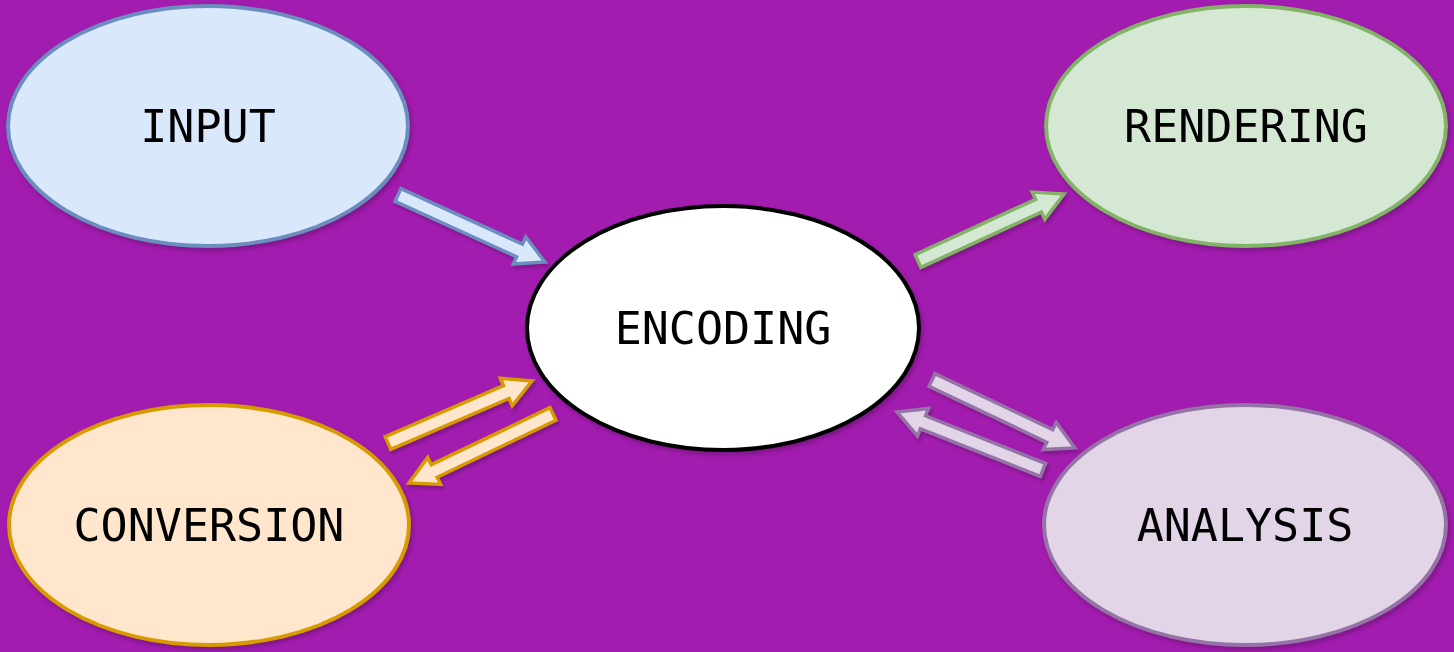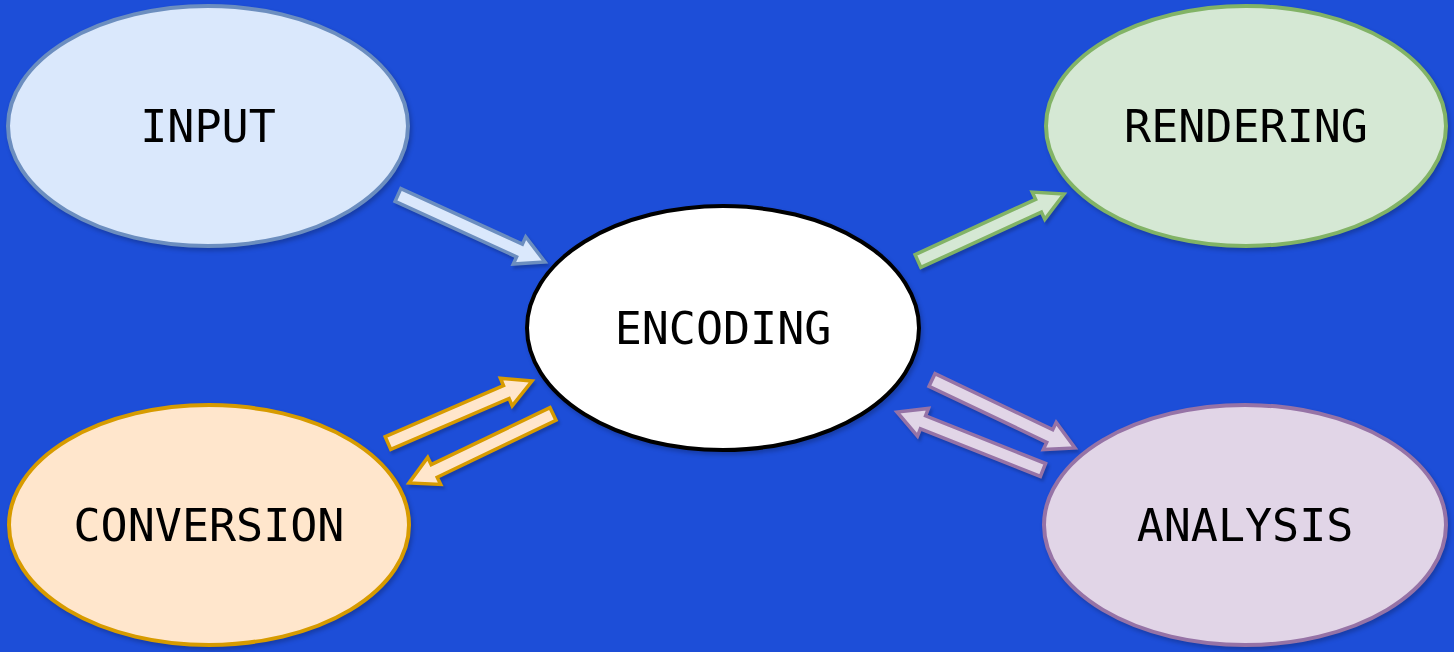--- a/index.html
+++ b/index.html
@@ -7,21 +7,21 @@
     padding: 0;
     background: #ffffff;
     width: 1454px;
     height: 652px;
     overflow: hidden;
   }
   .diagram-wrap {
     position: relative;
     width: 1454px;
     height: 652px;
-    background: #1d4ed8;
+    background: #a21caf;
   }
   svg { display: block; }
   .node-shape {
     stroke-width: 4;
     filter: drop-shadow(2px 3px 2px rgba(0,0,0,0.22));
   }
   .arrow-shape {
     stroke-width: 3.5;
     stroke-linejoin: miter;
     filter: drop-shadow(2px 3px 1.5px rgba(0,0,0,0.20));

